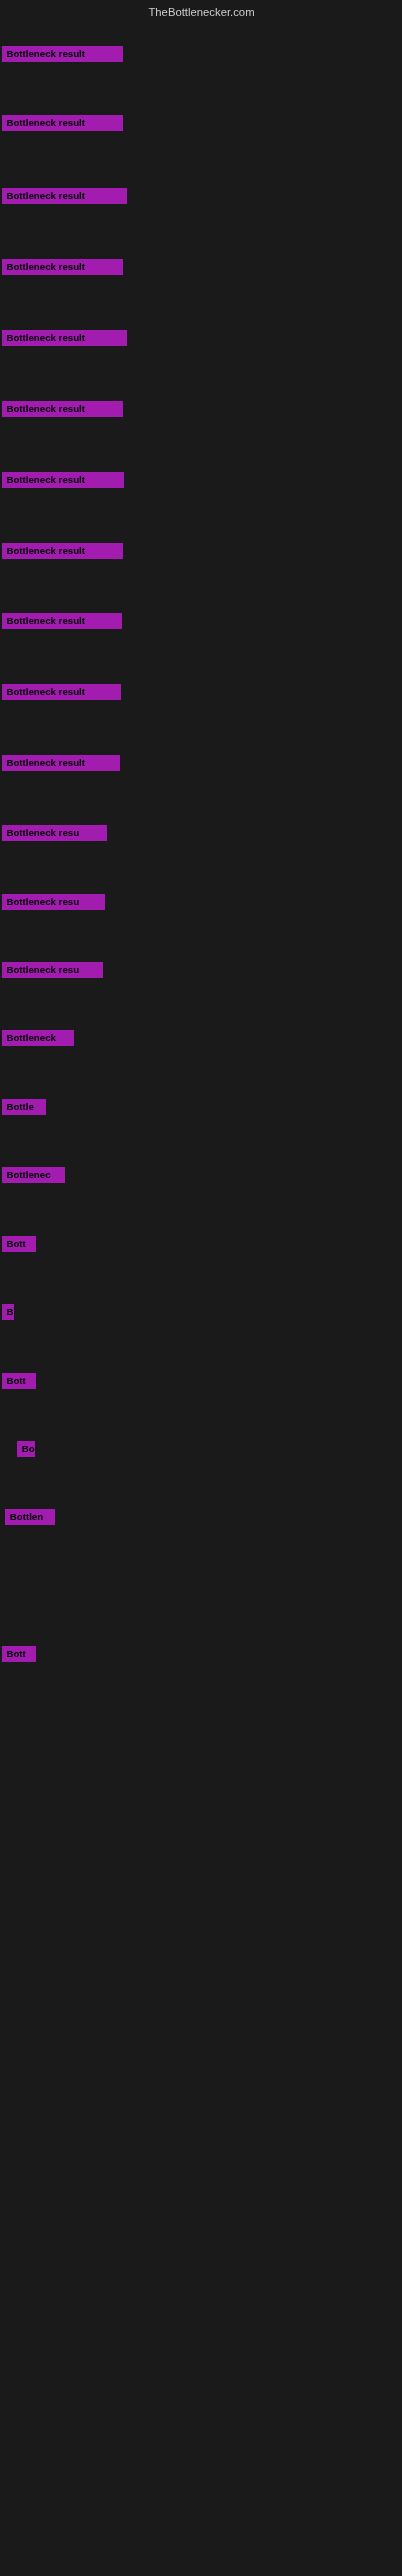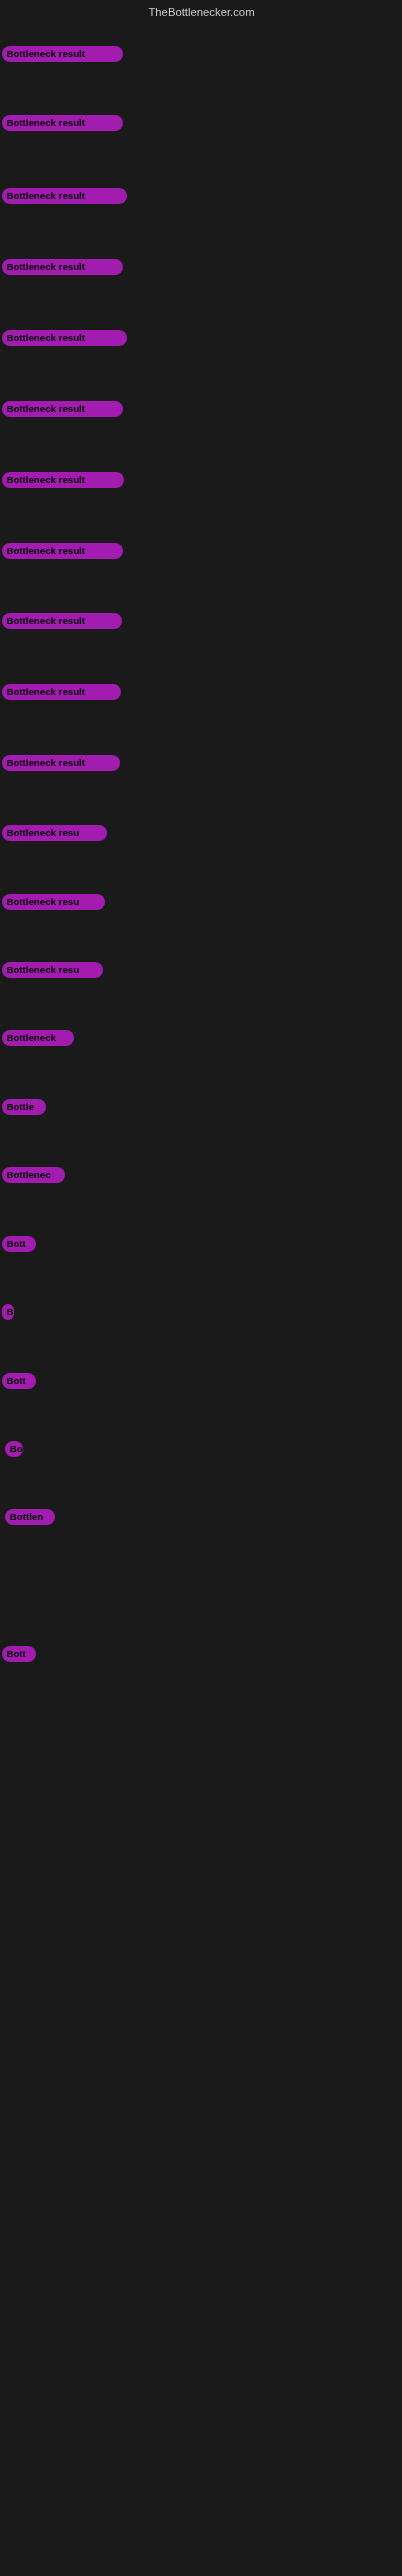--- a/index.html
+++ b/index.html
@@ -1,19 +1,18 @@
 <!DOCTYPE html>
 <html style="font-size:13px"><head>
   <meta charset="utf-8">
   <style>
     * {
       margin: 0;
       padding: 0;
       box-sizing: border-box;
-      border-radius: 20px;
     }
 
     body {
       background-color: #1a1a1a;
       width: 403px;
       min-height: 2576px;
       font-family: Arial, sans-serif;
       position: relative;
     }
 
@@ -57,19 +56,19 @@
       <div style="position: absolute; top: 755px; left: 1.6px;"><span class="bottleneck-badge" style="max-width: 118px; width: 118px;">Bottleneck result</span></div>
       <div style="position: absolute; top: 825px; left: 1.6px;"><span class="bottleneck-badge" style="max-width: 105px; width: 105px;">Bottleneck resu</span></div>
       <div style="position: absolute; top: 894px; left: 1.6px;"><span class="bottleneck-badge" style="max-width: 103px; width: 103px;">Bottleneck resu</span></div>
       <div style="position: absolute; top: 962px; left: 1.6px;"><span class="bottleneck-badge" style="max-width: 101px; width: 101px;">Bottleneck resu</span></div>
       <div style="position: absolute; top: 1030px; left: 1.6px;"><span class="bottleneck-badge" style="max-width: 72px; width: 72px;">Bottleneck</span></div>
       <div style="position: absolute; top: 1099px; left: 1.6px;"><span class="bottleneck-badge" style="max-width: 44px; width: 44px;">Bottle</span></div>
       <div style="position: absolute; top: 1167px; left: 1.6px;"><span class="bottleneck-badge" style="max-width: 63px; width: 63px;">Bottlenec</span></div>
       <div style="position: absolute; top: 1236px; left: 1.6px;"><span class="bottleneck-badge" style="max-width: 34px; width: 34px;">Bott</span></div>
       <div style="position: absolute; top: 1304px; left: 1.6px;"><span class="bottleneck-badge" style="max-width: 12px; width: 12px;">B</span></div>
       <div style="position: absolute; top: 1373px; left: 1.6px;"><span class="bottleneck-badge" style="max-width: 34px; width: 34px;">Bott</span></div>
-      <div style="position: absolute; top: 1441px; left: 5px;"><span class="bottleneck-badge" style="max-width: 17.7px; width: 17.7px;">Bo</span></div>
+      <div style="position: absolute; top: 1441px; left: 17px;"><span class="bottleneck-badge" style="max-width: 17.7px; width: 17.7px;">Bo</span></div>
       <div style="position: absolute; top: 1509px; left: 5px;"><span class="bottleneck-badge" style="max-width: 50px; width: 50px;">Bottlen</span></div>
       <div style="position: absolute; top: 1646px; left: 1.6px;"><span class="bottleneck-badge" style="max-width: 34px; width: 34px;">Bott</span></div>
     </div>
 
 </div>
 
 
 </body></html>

